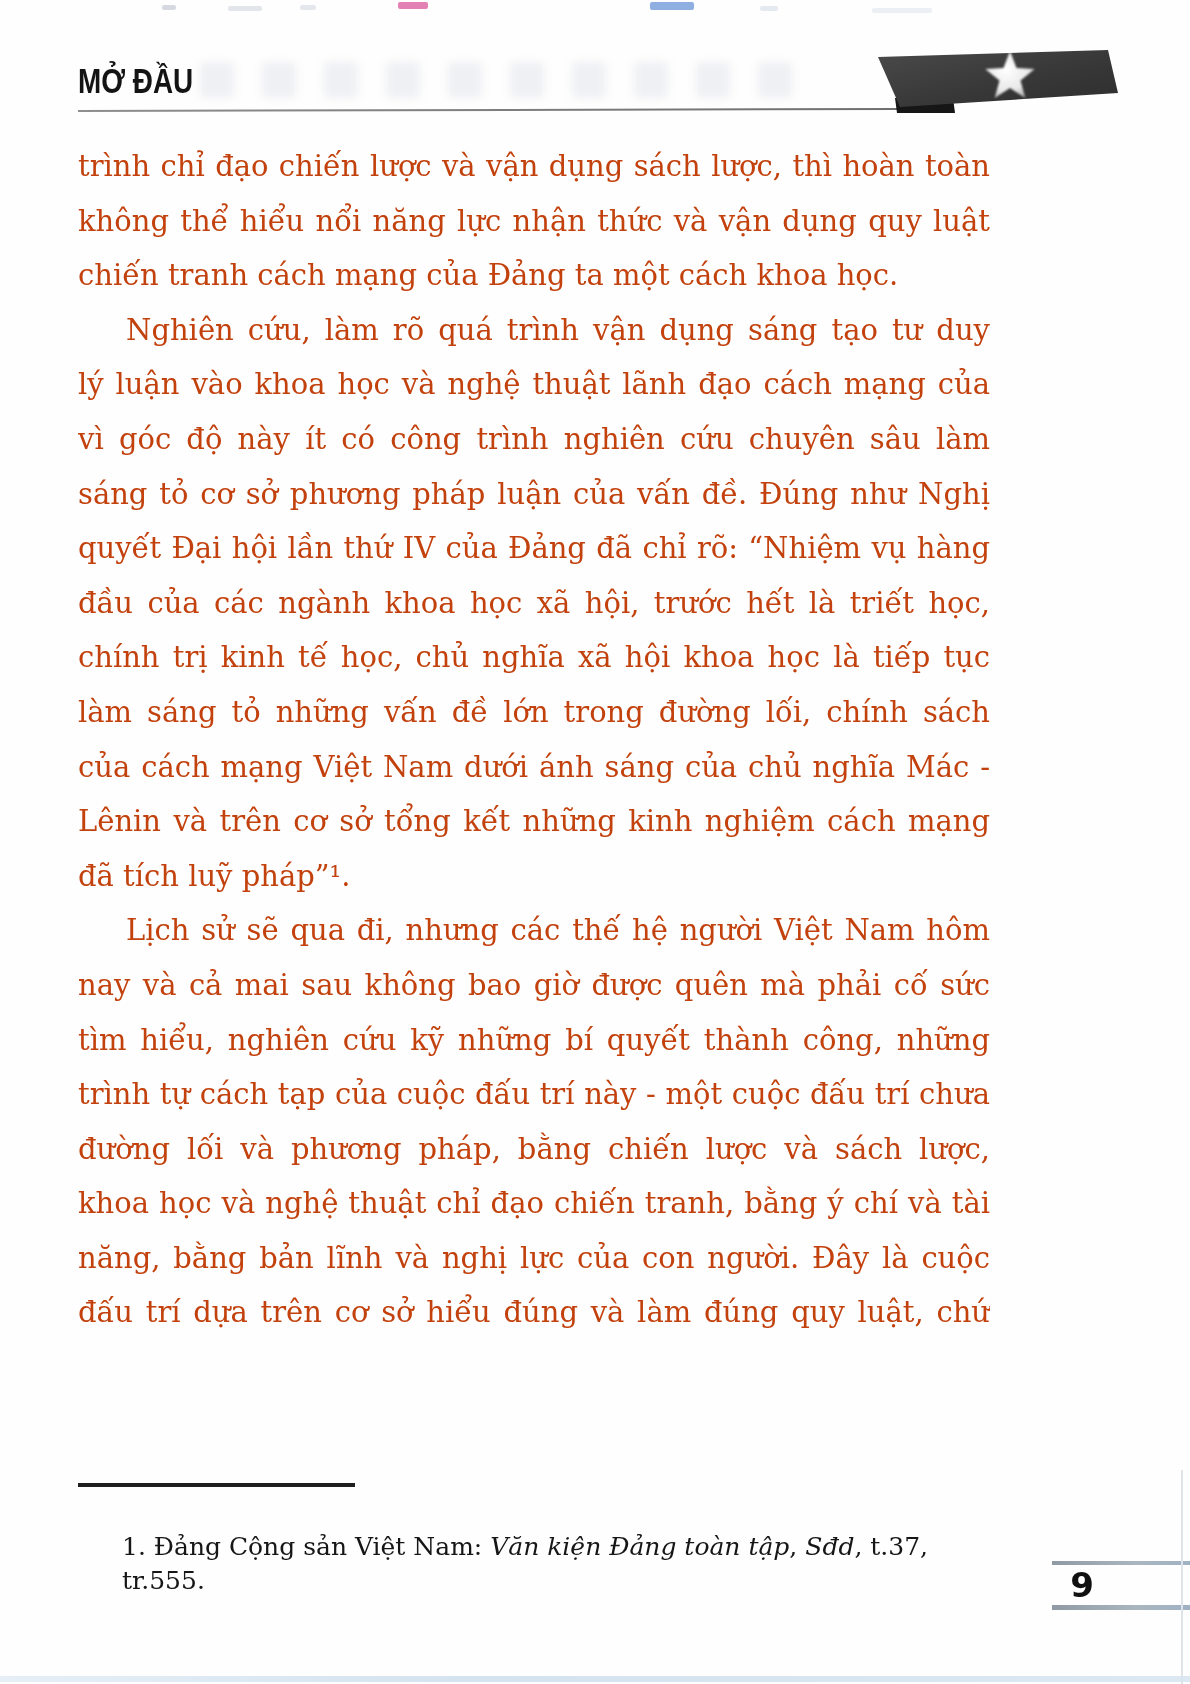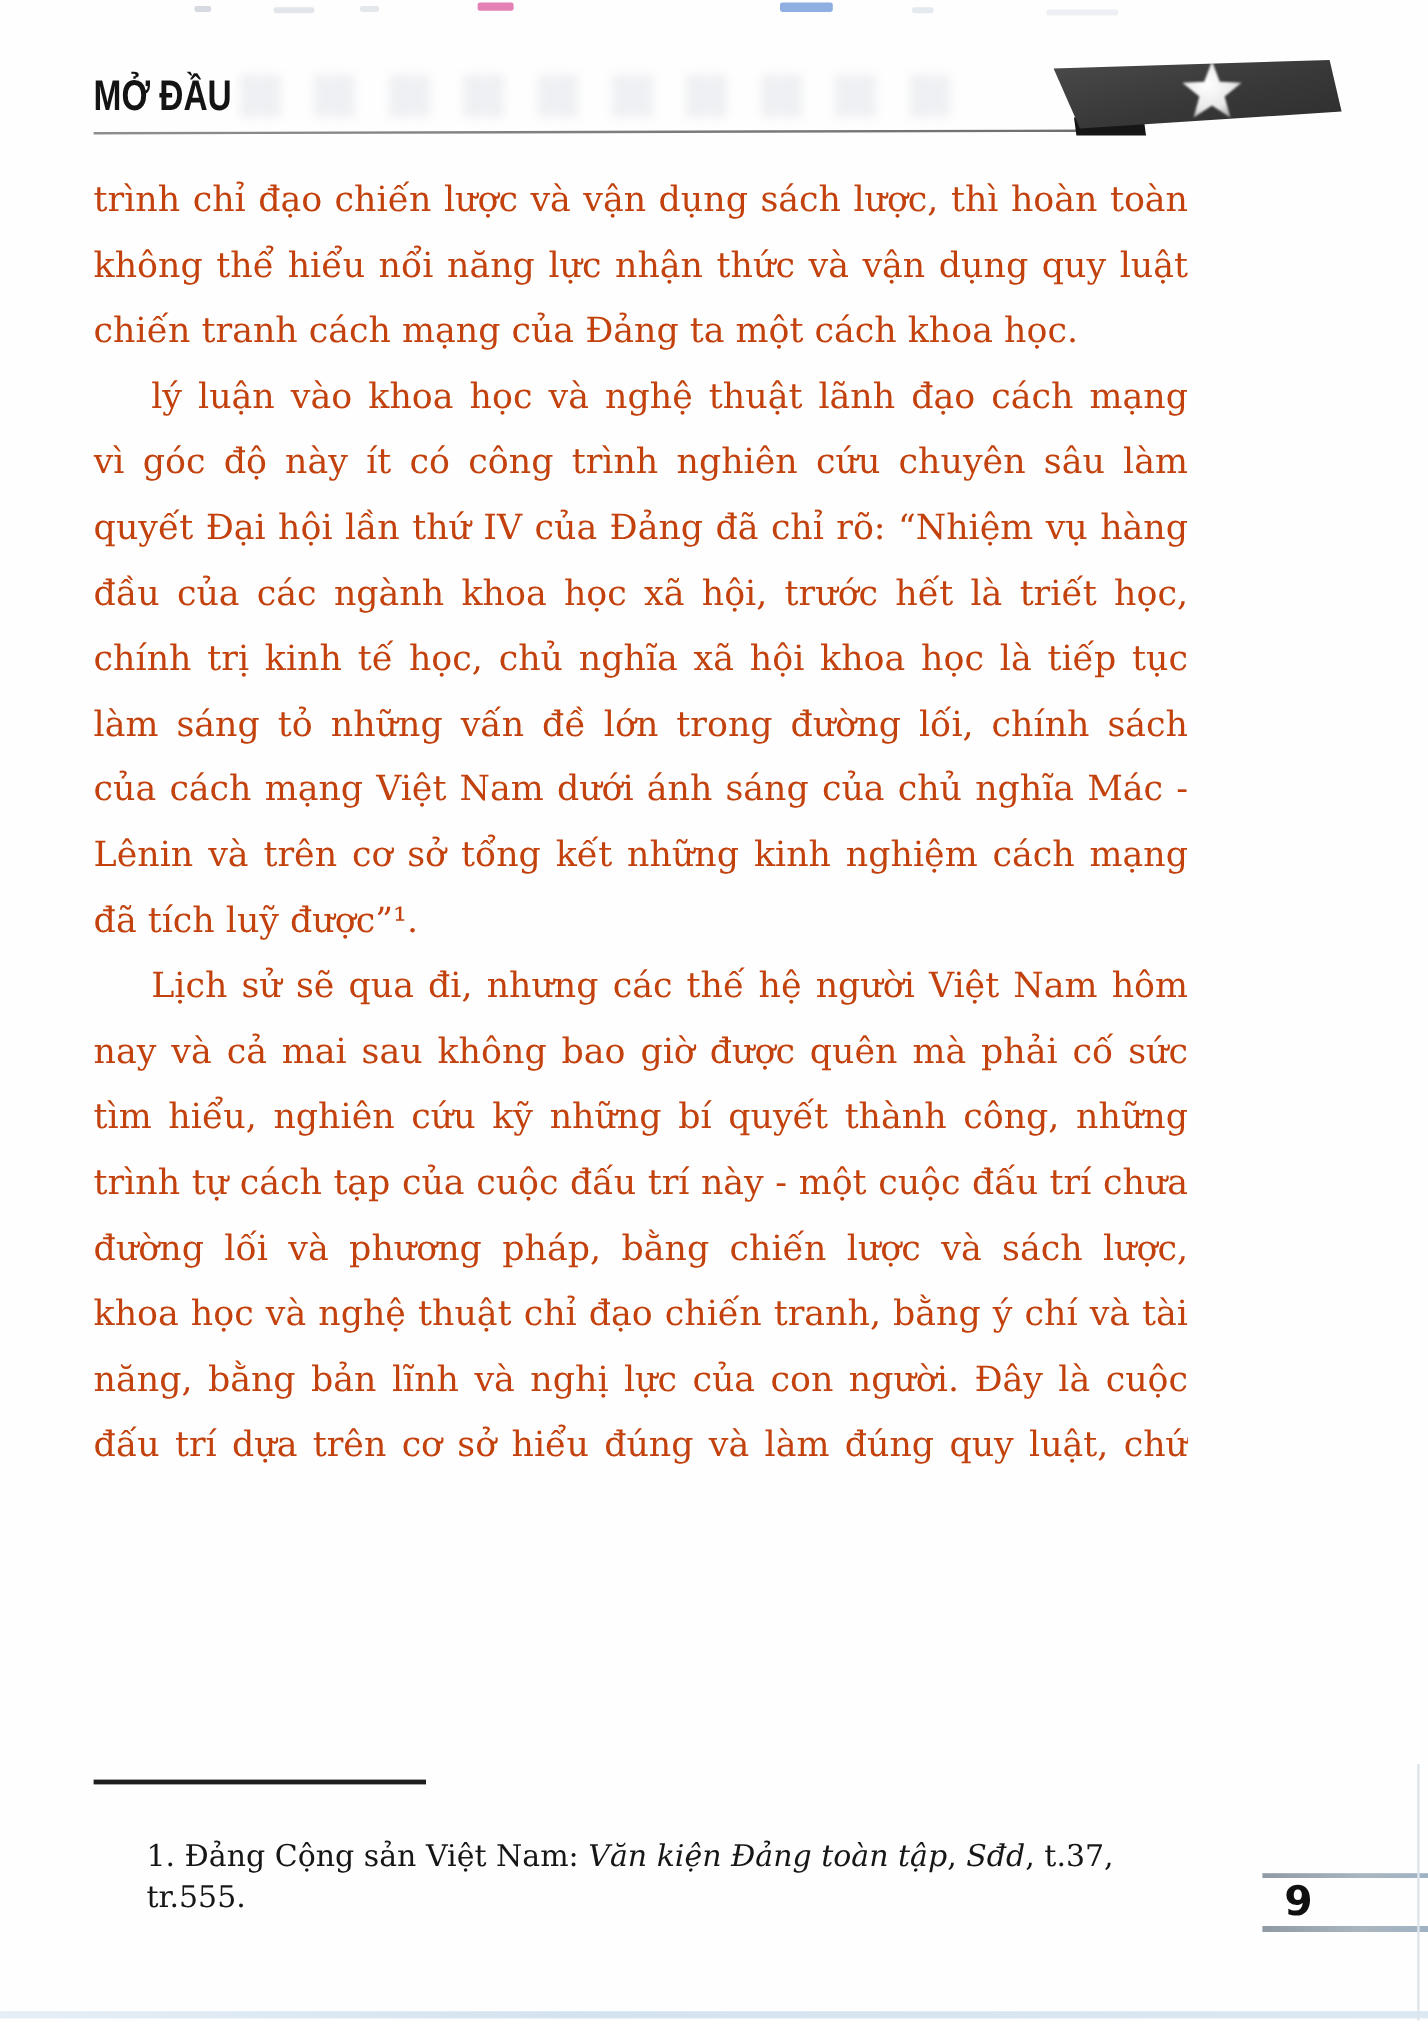--- a/index.html
+++ b/index.html
@@ -164,29 +164,31 @@
     <path filter="url(#soft)" d="M154,11 L160.5,28.1 L178.7,29 L164.5,40.4 L169.3,58 L154,48 L138.7,58 L143.5,40.4 L129.3,29 L147.5,28.1 Z" fill="url(#sg1)"></path>
   </svg>
 
   <div class="body-text">
       <div class="paragraph">
         <div class="line">trình chỉ đạo chiến lược và vận dụng sách lược, thì hoàn toàn</div>
         <div class="line">không thể hiểu nổi năng lực nhận thức và vận dụng quy luật</div>
         <div class="line unjust">chiến tranh cách mạng của Đảng ta một cách khoa học.</div>
       </div>
       <div class="paragraph indent">
+        <div class="line">Nghiên cứu, làm rõ quá trình vận dụng sáng tạo tư duy</div>
         <div class="line">lý luận vào khoa học và nghệ thuật lãnh đạo cách mạng của</div>
         <div class="line">vì góc độ này ít có công trình nghiên cứu chuyên sâu làm</div>
+        <div class="line">sáng tỏ cơ sở phương pháp luận của vấn đề. Đúng như Nghị</div>
         <div class="line">quyết Đại hội lần thứ IV của Đảng đã chỉ rõ: “Nhiệm vụ hàng</div>
         <div class="line">đầu của các ngành khoa học xã hội, trước hết là triết học,</div>
         <div class="line">chính trị kinh tế học, chủ nghĩa xã hội khoa học là tiếp tục</div>
         <div class="line">làm sáng tỏ những vấn đề lớn trong đường lối, chính sách</div>
         <div class="line">của cách mạng Việt Nam dưới ánh sáng của chủ nghĩa Mác -</div>
         <div class="line">Lênin và trên cơ sở tổng kết những kinh nghiệm cách mạng</div>
-        <div class="line unjust">đã tích luỹ được”¹.</div>
+        <div class="line unjust">đã tích luỹ pháp”¹.</div>
       </div>
       <div class="paragraph indent">
         <div class="line">Lịch sử sẽ qua đi, nhưng các thế hệ người Việt Nam hôm</div>
         <div class="line">nay và cả mai sau không bao giờ được quên mà phải cố sức</div>
         <div class="line">tìm hiểu, nghiên cứu kỹ những bí quyết thành công, những</div>
         <div class="line">trình tự cách tạp của cuộc đấu trí này - một cuộc đấu trí chưa</div>
         <div class="line">đường lối và phương pháp, bằng chiến lược và sách lược, bằng</div>
         <div class="line">khoa học và nghệ thuật chỉ đạo chiến tranh, bằng ý chí và tài</div>
         <div class="line">năng, bằng bản lĩnh và nghị lực của con người. Đây là cuộc</div>
         <div class="line">đấu trí dựa trên cơ sở hiểu đúng và làm đúng quy luật, chứ</div>

